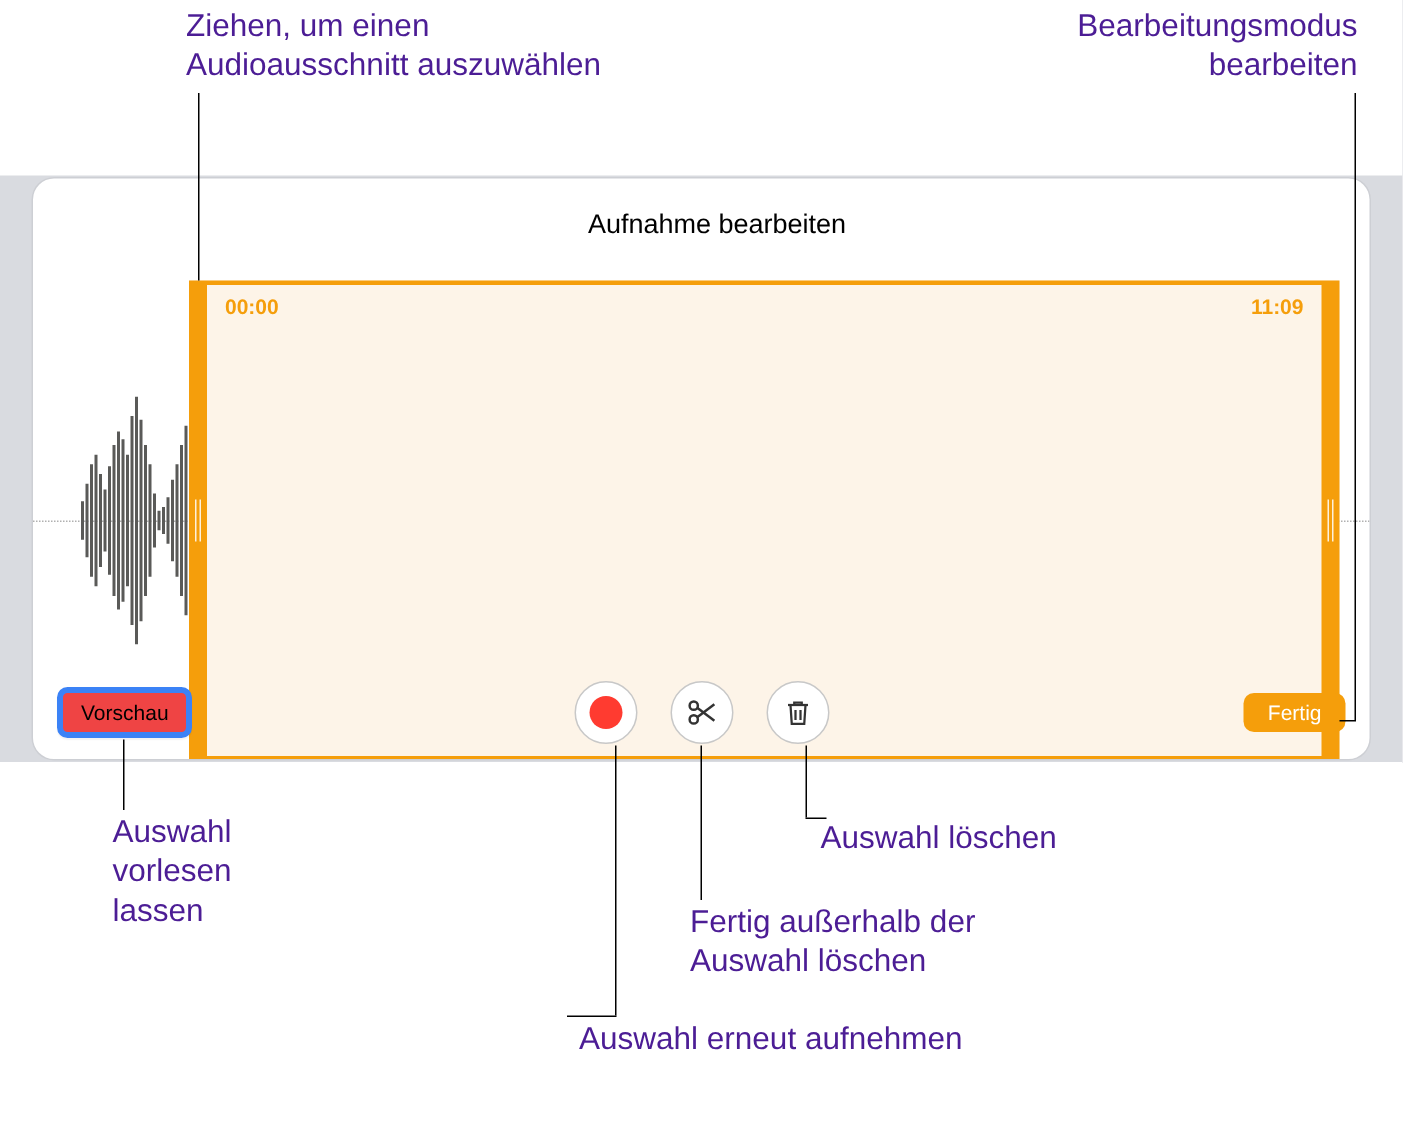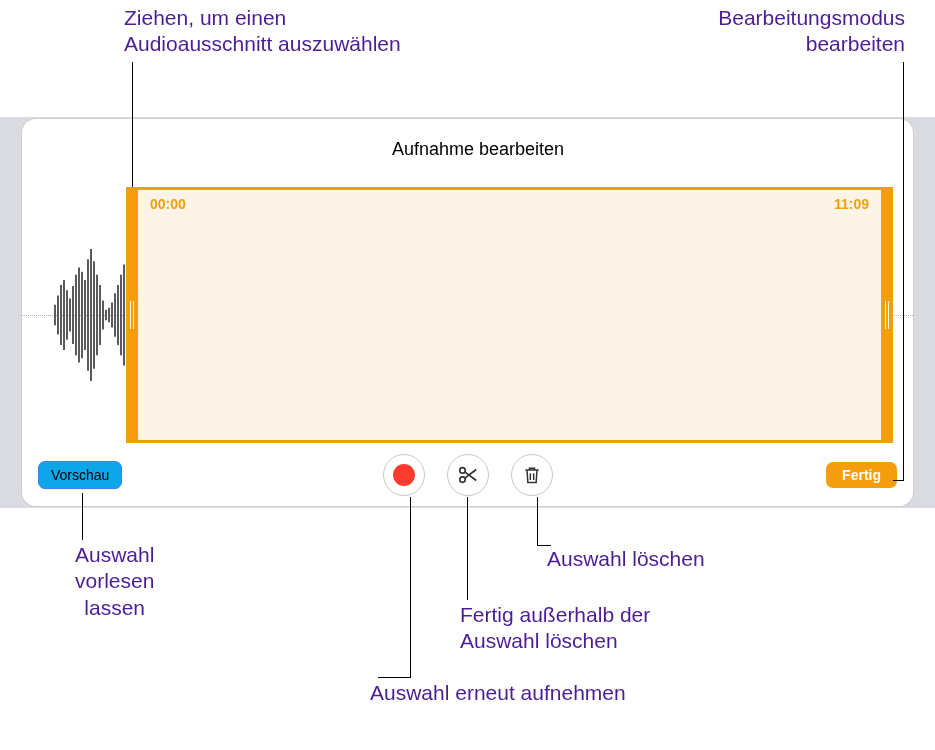--- a/index.html
+++ b/index.html
@@ -37,21 +37,21 @@
     font-size: 18px;
     font-weight: 500;
     color: #000;
     padding-top: 20px;
   }
   .wave-zone {
     position: absolute;
     top: 68px;
     left: 0;
     right: 0;
-    height: 256px;
+    height: 320px;
   }
   .selection {
     position: absolute;
     top: 0;
     left: 104px;
     right: 20px;
     bottom: 0;
     background: #fdf4e8;
     border: 3px solid #f59e0b;
     border-left-width: 12px;
@@ -97,22 +97,22 @@
     position: absolute;
     bottom: 0;
     left: 0;
     right: 0;
     height: 62px;
     display: flex;
     align-items: center;
     padding: 0 16px;
   }
   .btn-pill {
-    border: 1px solid #3b82f6;
-    background: #0ea5e9;
+    border: 4px solid #3b82f6;
+    background: #ef4444;
     border-radius: 7px;
     padding: 5px 12px;
     font-size: 14px;
     color: #000;
     cursor: pointer;
     box-shadow: 0 1px 1px rgba(0,0,0,0.05);
   }
   .toolbar-center {
     position: absolute;
     left: 50%;
@@ -139,21 +139,21 @@
     border-radius: 50%;
   }
   .btn-done {
     margin-left: auto;
     background: #f59e0b;
     color: #fff;
     border: none;
     border-radius: 7px;
     padding: 5px 16px;
     font-size: 14px;
-    font-weight: 700;
+    font-weight: 400;
   }
 
   .callout {
     position: absolute;
     font-size: 21px;
     color: #4c1d95;
     line-height: 1.25;
   }
   .callout.right-align { text-align: right; }
   .callout-line {
@@ -494,26 +494,26 @@
 
 <div class="callout" style="left:124px; top:5px; white-space:pre-line;">Ziehen, um einen
 Audioausschnitt auszuwählen</div>
 <div class="callout-line" style="left:132px; top:62px; width:1px; height:125px;"></div>
 
 <div class="callout right-align" style="right:30px; top:5px; white-space:pre-line;">Bearbeitungsmodus
 bearbeiten</div>
 <div class="callout-line" style="left:903px; top:62px; width:1px; height:418px;"></div>
 <div class="callout-line" style="left:893px; top:480px; width:11px; height:1px;"></div>
 
-<div class="callout" style="left:75px; top:542px; white-space:pre-line;text-align:center;">Auswahl
+<div class="callout" style="left:75px; top:542px; white-space:pre-line;">Auswahl
 vorlesen
 lassen</div>
 <div class="callout-line" style="left:82px; top:493px; width:1px; height:47px;"></div>
 
-<div class="callout" style="left:370px; top:680px;text-align:center;">Auswahl erneut aufnehmen</div>
+<div class="callout" style="left:386px; top:680px;text-align:center;">Auswahl erneut aufnehmen</div>
 <div class="callout-line" style="left:410px; top:497px; width:1px; height:180px;"></div>
 <div class="callout-line" style="left:378px; top:677px; width:33px; height:1px;"></div>
 
 <div class="callout" style="left:460px; top:602px; white-space:pre-line;">Fertig außerhalb der
 Auswahl löschen</div>
 <div class="callout-line" style="left:467px; top:497px; width:1px; height:103px;"></div>
 
 <div class="callout" style="left:547px; top:546px;">Auswahl löschen</div>
 <div class="callout-line" style="left:537px; top:497px; width:1px; height:48px;"></div>
 <div class="callout-line" style="left:537px; top:545px; width:14px; height:1px;"></div>

